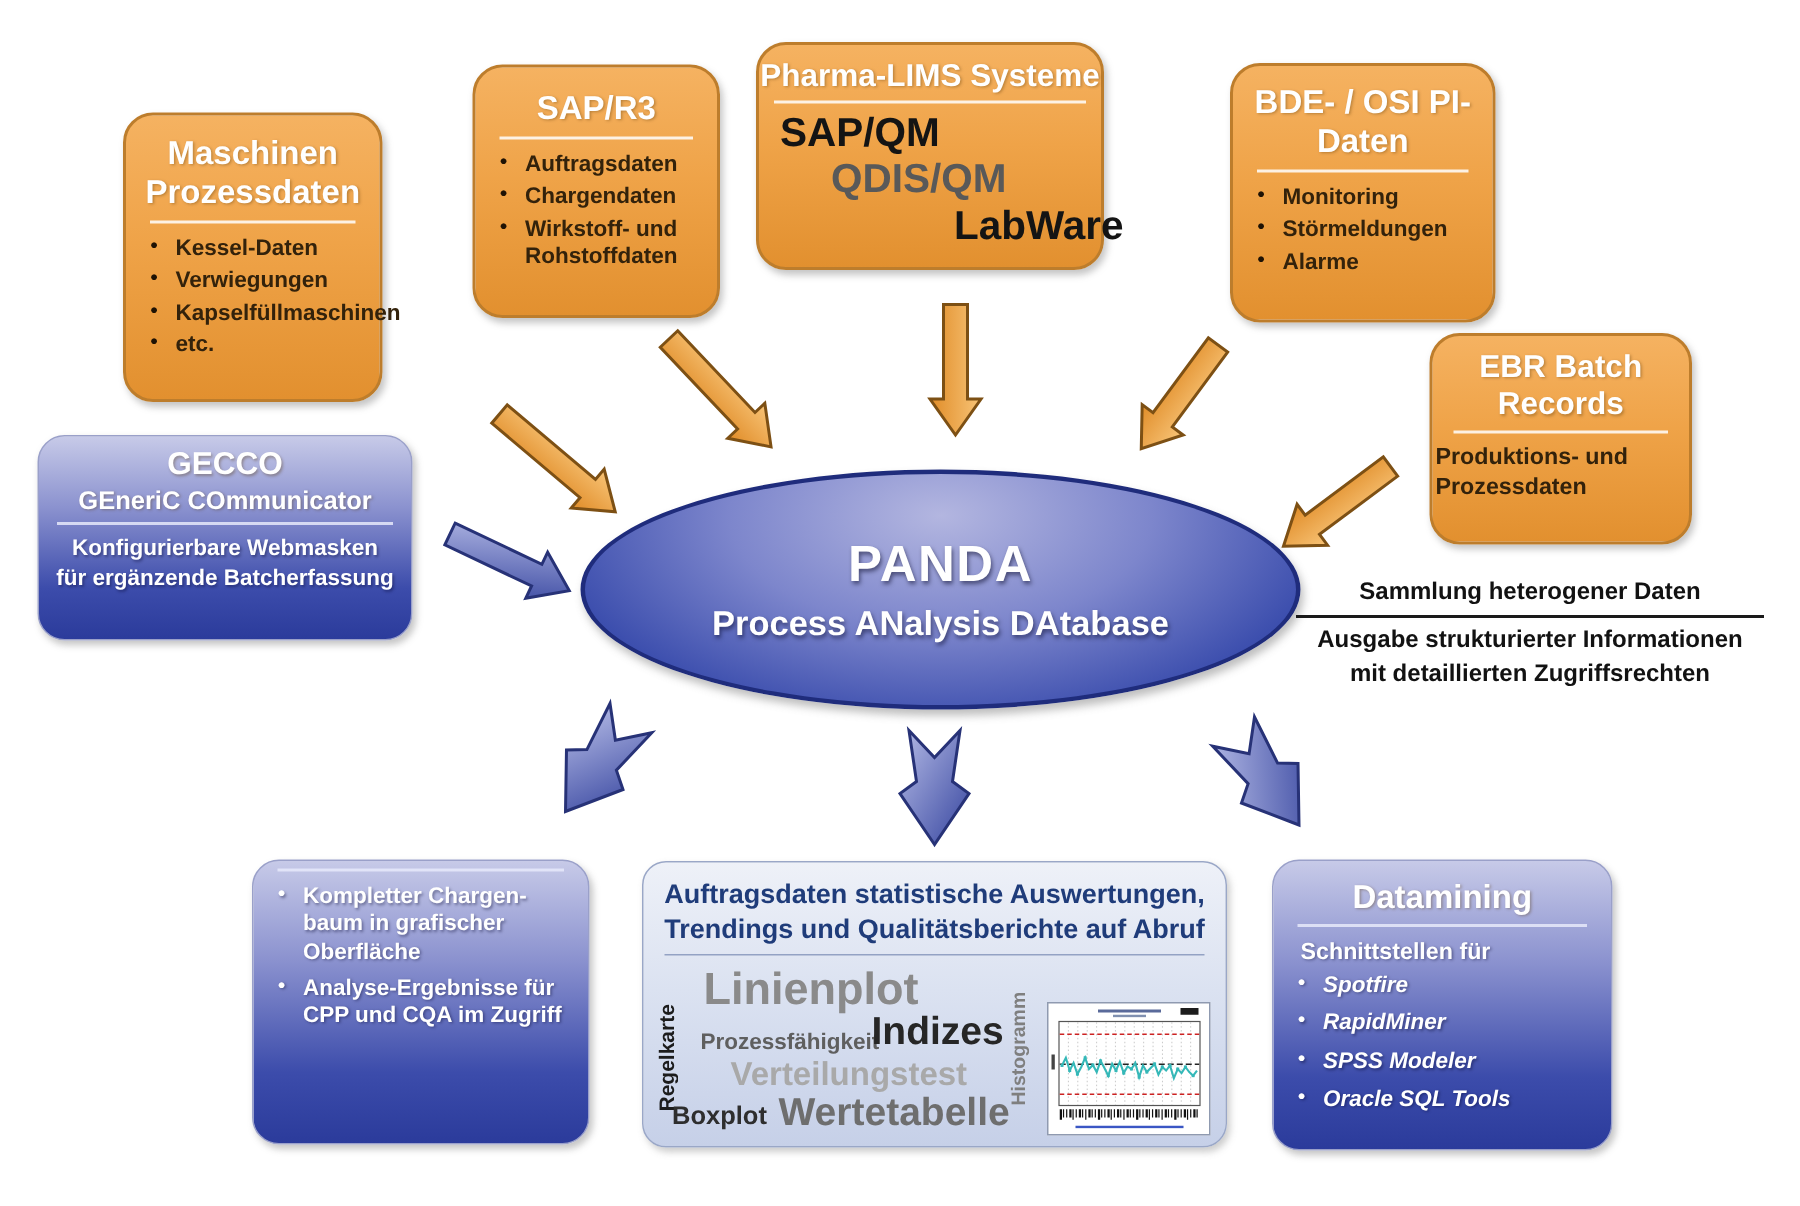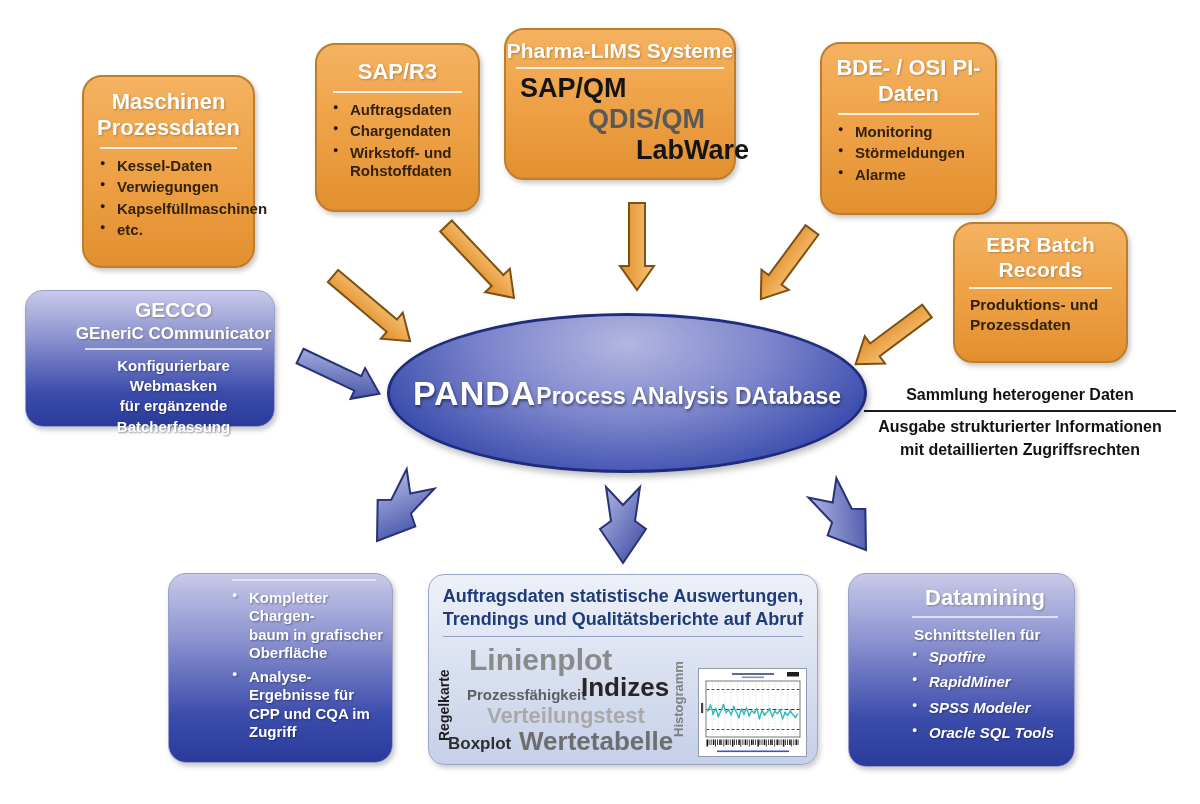--- a/index.html
+++ b/index.html
@@ -4,38 +4,38 @@
 <style>
   html,body{margin:0;padding:0;background:#fff;}
   #stage{position:relative;width:1200px;height:804px;background:#fff;overflow:hidden;
          font-family:"Liberation Sans", sans-serif;font-weight:700;}
   
   .obox{position:absolute;border-radius:20px;border:2px solid #bd7d2c;
         background:linear-gradient(180deg,#f5b261 0%,#efa348 45%,#e2902f 100%);
         box-shadow:2px 3px 5px rgba(110,110,110,.4);color:#fff;box-sizing:border-box;}
   .bbox{position:absolute;border-radius:18px;border:1.5px solid #9aa0c9;
         background:linear-gradient(180deg,#c7cae8 0%,#8b92cf 35%,#3c4cab 75%,#2b3b9b 100%);
-        box-shadow:2px 3px 5px rgba(110,110,110,.4);color:#fff;box-sizing:border-box;padding-left:47px;}
+        box-shadow:2px 3px 5px rgba(110,110,110,.4);color:#fff;box-sizing:border-box;}
   .btitle{font-weight:700;text-align:center;white-space:pre-line;line-height:1.18;
           text-shadow:1px 1px 2px rgba(80,50,0,.35);}
   .rule{border-bottom:2px solid rgba(255,255,255,.85);margin:6px 16px 8px 16px;}
   .brule{border-bottom:2px solid rgba(230,233,250,.85);margin:5px 16px 8px 16px;}
   ul.bullets{margin:0;padding:0 8px 0 16px;list-style:none;}
   .bullets li{position:relative;padding-left:17px;margin-bottom:3px;font-size:15px;
               line-height:1.22;white-space:pre-line;}
   .bullets li::before{content:"\25CF";position:absolute;left:0;top:1px;font-size:9px;}
   .odark{color:#33220b;}
   .odark li::before{color:#1e1204;}
   .bwhite li::before{color:#fff;}
   
   #hub{position:absolute;left:387px;top:313px;width:474px;height:154px;border-radius:50%;
        border:3px solid #1f2c7c;
        background:radial-gradient(ellipse at 50% 18%,#b3b6e0 0%,#7d86cc 42%,#3d4fae 78%,#2b3b9b 100%);
        box-shadow:2px 4px 6px rgba(110,110,110,.45);
-       display:flex;flex-direction:row;align-items:center;justify-content:center;color:#fff;}
+       display:flex;flex-direction:column;align-items:center;justify-content:center;color:#fff;}
   #hub .t1{font-size:34px;letter-spacing:1px;text-shadow:1px 2px 3px rgba(0,0,30,.5);}
   #hub .t2{font-size:23px;margin-top:6px;text-shadow:1px 2px 3px rgba(0,0,30,.5);}
   
   #ionote{position:absolute;right:24px;top:384px;width:312px;text-align:center;color:#121212;
           font-size:16px;line-height:1.4;}
   #ionote .l1{padding-bottom:4px;border-bottom:2px solid #1a1a1a;margin-bottom:4px;}
   
   #statbox{position:absolute;left:428px;top:574px;width:390px;height:191px;border-radius:16px;
            border:1.5px solid #9aa7c7;box-sizing:border-box;
            background:linear-gradient(180deg,#eef1f8 0%,#dbe2f1 45%,#c6d0e8 100%);
@@ -116,40 +116,40 @@
       <li>Chargendaten</li>
       <li>Wirkstoff- und
 Rohstoffdaten</li>
     </ul>
   </div>
 
   <div class="obox" style="left:504px;top:28px;width:232px;height:152px;">
     <div class="btitle" style="font-size:21px;margin-top:9px;">Pharma-LIMS Systeme</div>
     <div class="rule" style="margin:3px 10px 4px 10px;"></div>
     <div style="font-size:27px;line-height:1.15;color:#141414;padding-left:14px;">SAP/QM</div>
-    <div style="font-size:27px;line-height:1.15;color:#595959;padding-left:82px;">QDIS/QM</div>
+    <div style="font-size:27px;line-height:1.15;color:#595959;padding-left:48px;">QDIS/QM</div>
     <div style="font-size:27px;line-height:1.15;color:#141414;padding-left:130px;">LabWare</div>
   </div>
 
   <div class="obox" style="left:820px;top:42px;width:177px;height:173px;">
     <div class="btitle" style="font-size:22px;margin-top:11px;">BDE- / OSI PI-
 Daten</div>
     <div class="rule"></div>
     <ul class="bullets odark">
       <li>Monitoring</li>
       <li>Störmeldungen</li>
       <li>Alarme</li>
     </ul>
   </div>
 
   <div class="obox" style="left:953px;top:222px;width:175px;height:141px;">
     <div class="btitle" style="font-size:21px;margin-top:9px;">EBR Batch
 Records</div>
     <div class="rule" style="margin:4px 14px 6px 14px;"></div>
-    <div class="odark" style="font-size:15.5px;line-height:1.3;padding-left:15px;white-space:pre-line;color:#33220b;">Produktions- und
+    <div class="odark" style="font-size:15.5px;line-height:1.3;padding-left:2px;white-space:pre-line;color:#33220b;">Produktions- und
 Prozessdaten</div>
   </div>
 
   <div class="bbox" style="left:25px;top:290px;width:250px;height:137px;">
     <div class="btitle" style="font-size:21px;margin-top:7px;">GECCO</div>
     <div class="btitle" style="font-size:17px;margin-top:1px;">GEneriC COmmunicator</div>
     <div class="brule" style="margin:4px 12px 6px 12px;"></div>
     <div style="font-size:15px;line-height:1.35;text-align:center;white-space:pre-line;text-shadow:1px 1px 2px rgba(0,0,40,.4);">Konfigurierbare Webmasken
 für ergänzende Batcherfassung</div>
   </div>

